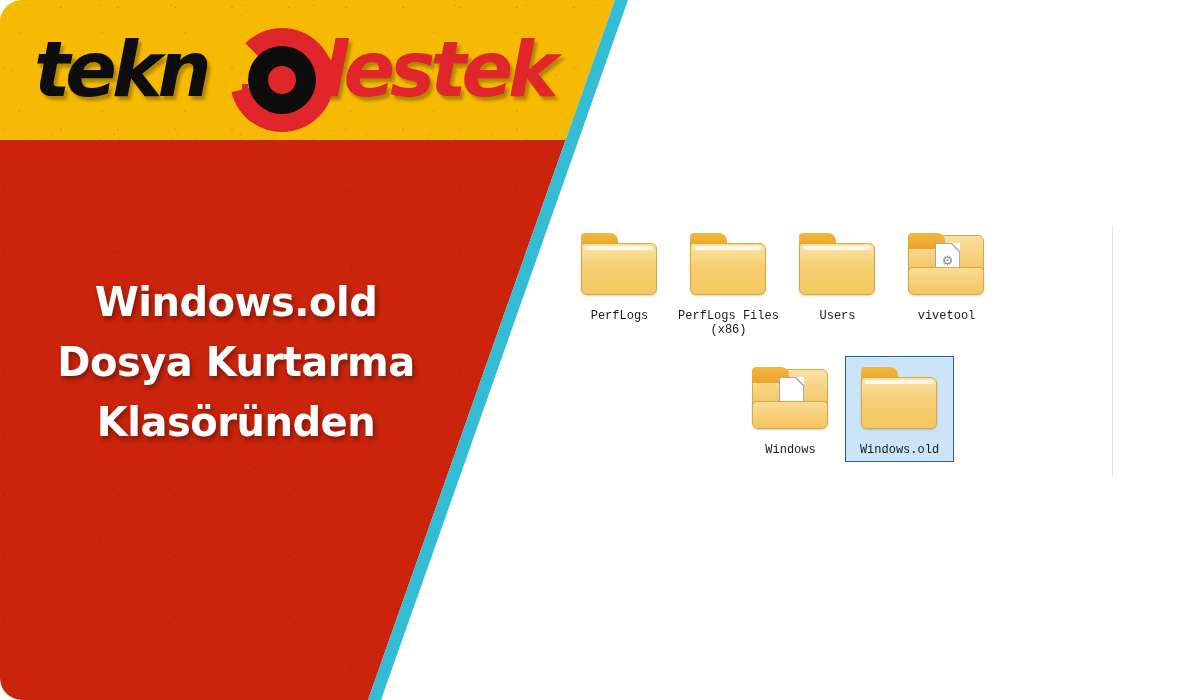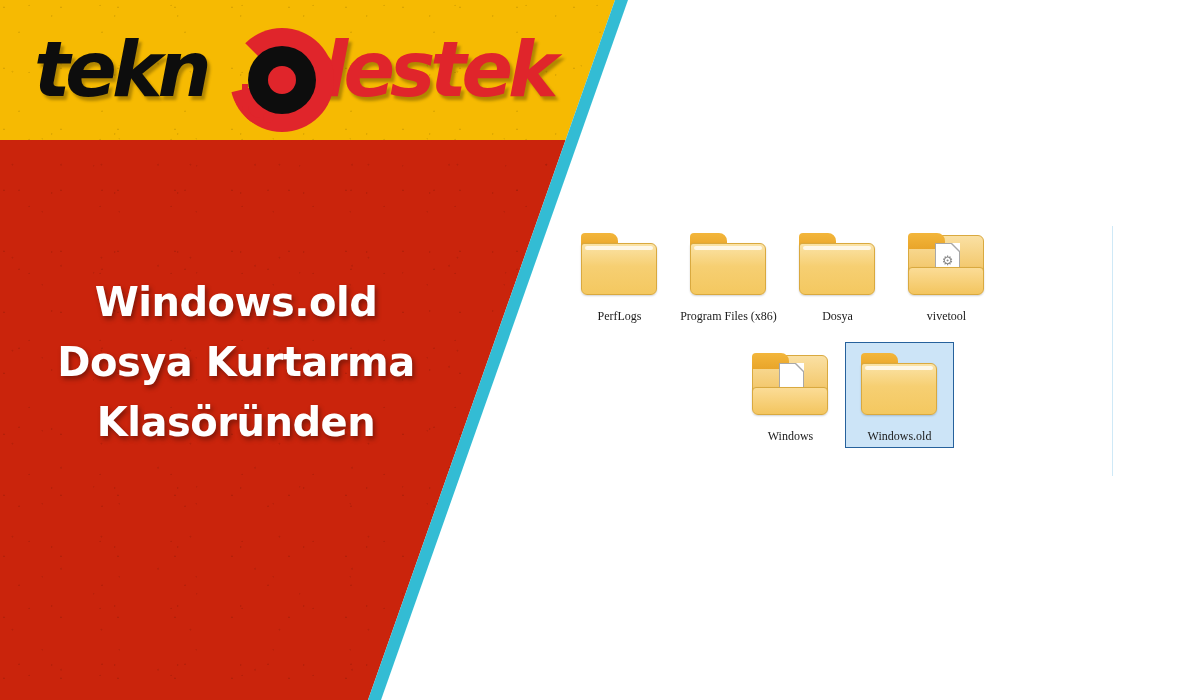--- a/index.html
+++ b/index.html
@@ -15,20 +15,21 @@
     position: relative;
   }
 
   #stage {
     position: absolute;
     left: 0; top: 0;
     width: 1200px;
     height: 700px;
     background: #ffffff;
     overflow: hidden;
+    border-radius: 22px;
   }
 
   
   .promo-panel {
     position: absolute;
     left: 0; top: 0;
     width: 615px;
     height: 700px;
     -webkit-clip-path: polygon(0 0, 615px 0, 368px 700px, 0 700px);
     clip-path: polygon(0 0, 615px 0, 368px 700px, 0 700px);
@@ -194,21 +195,21 @@
     background: #CCE4F7;
     border: 1px solid #26619C;
   }
   .icon-art {
     width: 90px;
     height: 74px;
     position: relative;
   }
   .icon-label {
     margin-top: 8px;
-    font-family: Liberation Serif, serif;
+    font-family: Liberation Mono, monospace;
     font-size: 12px;
     color: #1a1a1a;
     text-align: center;
     line-height: 14px;
     width: 104px;
     word-wrap: break-word;
   }
 
   .row2 { margin-top: 14px; justify-content: center; }
 
@@ -346,31 +347,31 @@
       </div>
 
 
       <div class="icon-cell">
         <div class="icon-art">
           <div class="folder">
               <div class="fld-tab"></div>
               <div class="fld-body"></div>
             </div>
         </div>
-        <div class="icon-label">Program Files (x86)</div>
+        <div class="icon-label">PerfLogs Files (x86)</div>
       </div>
 
       <div class="icon-cell">
         <div class="icon-art">
           <div class="folder">
               <div class="fld-tab"></div>
               <div class="fld-body"></div>
             </div>
         </div>
-        <div class="icon-label">Dosya</div>
+        <div class="icon-label">Users</div>
       </div>
 
       <div class="icon-cell">
         <div class="icon-art">
           <div class="folder open">
             <div class="fld-back"></div>
             <div class="fld-tab"></div>
             <div class="doc">
                 <span class="gear">⚙</span>
               </div>

